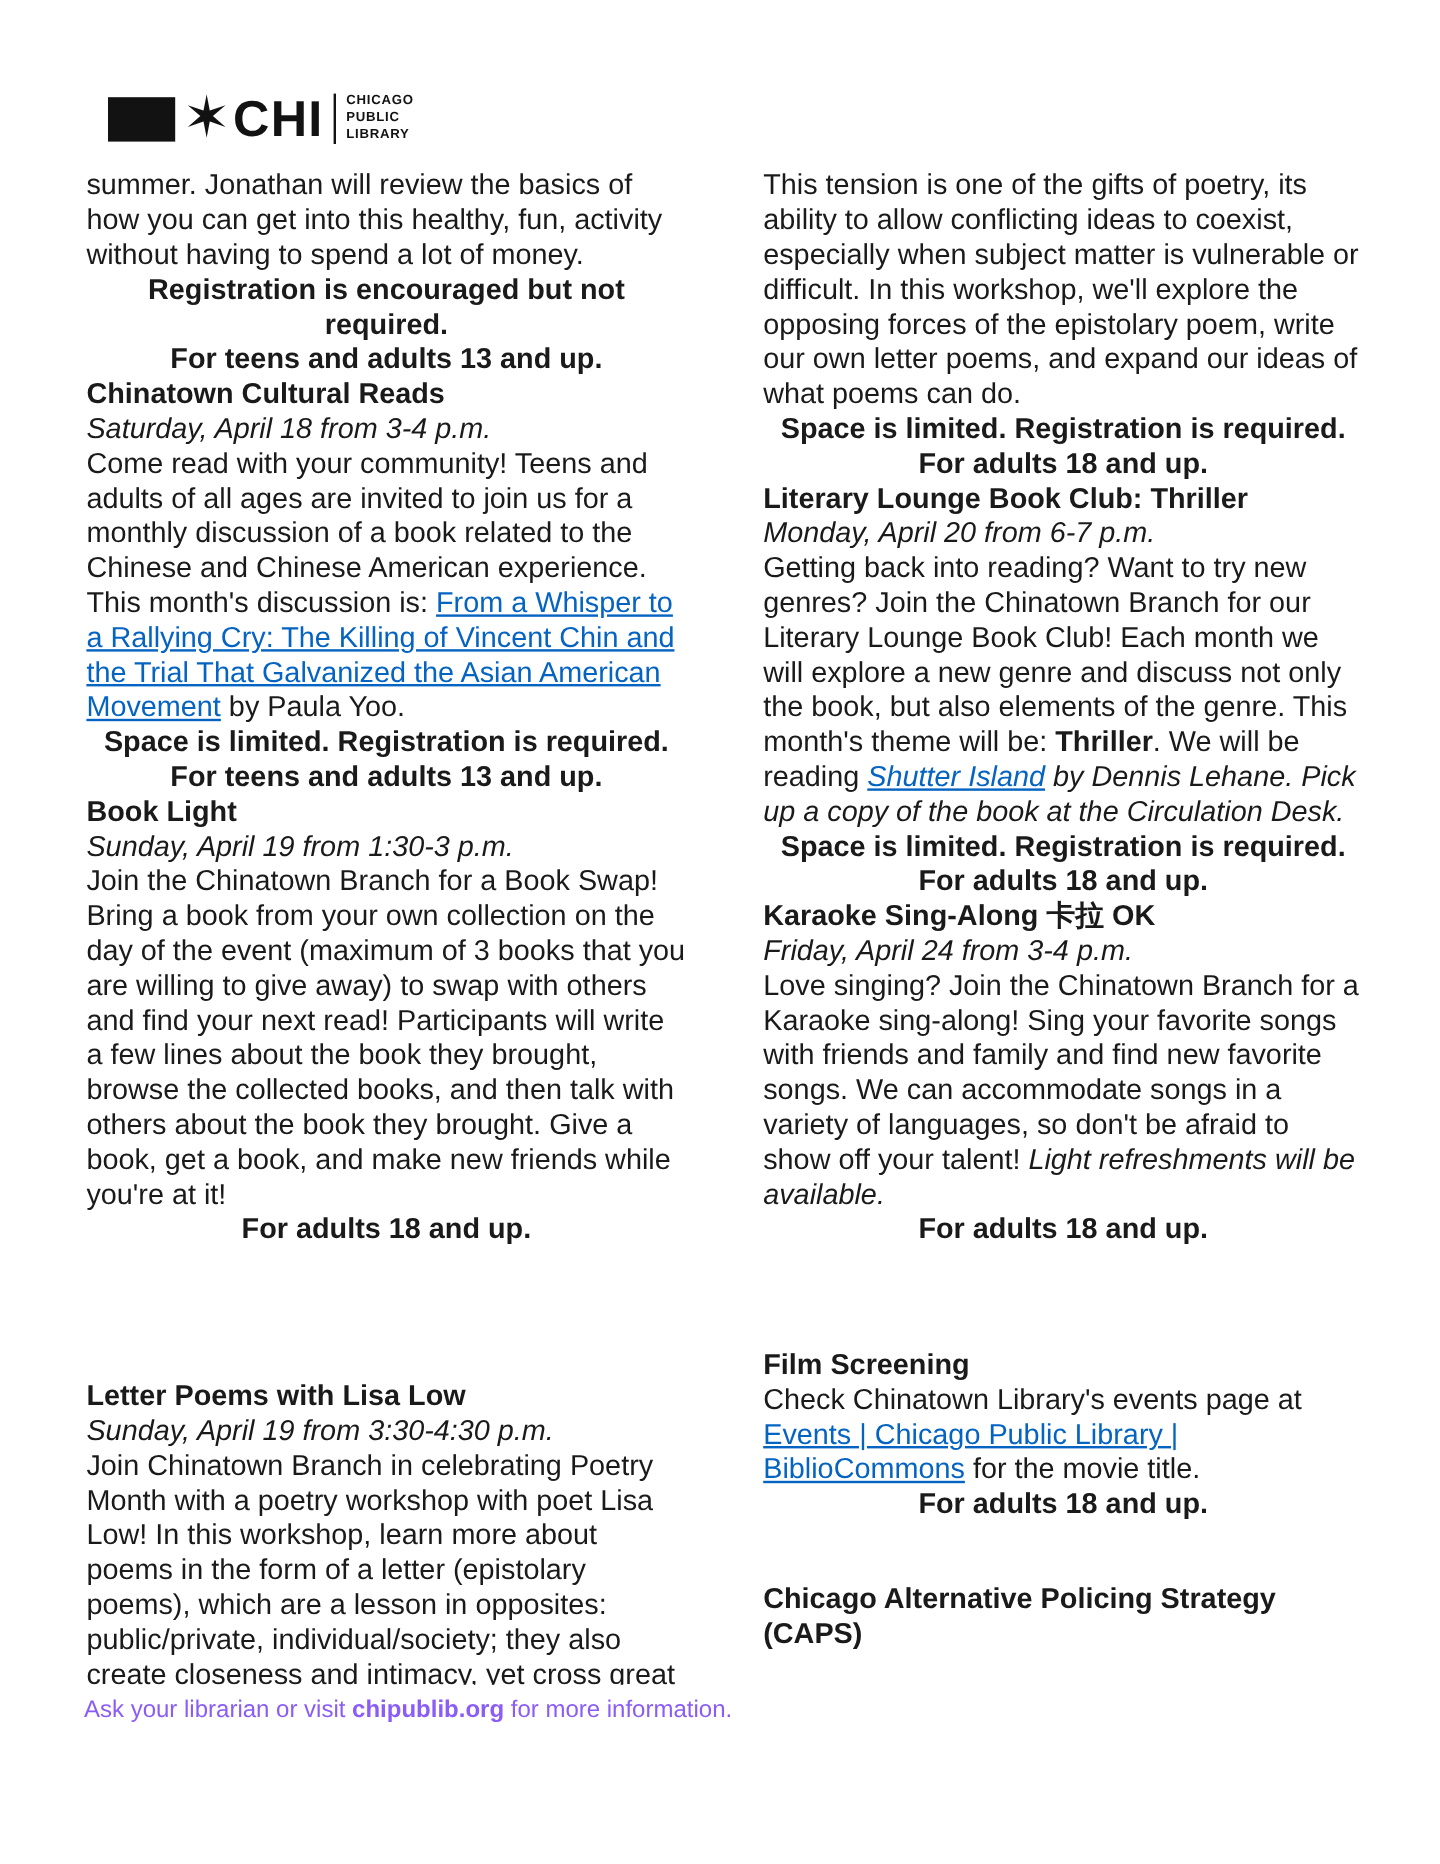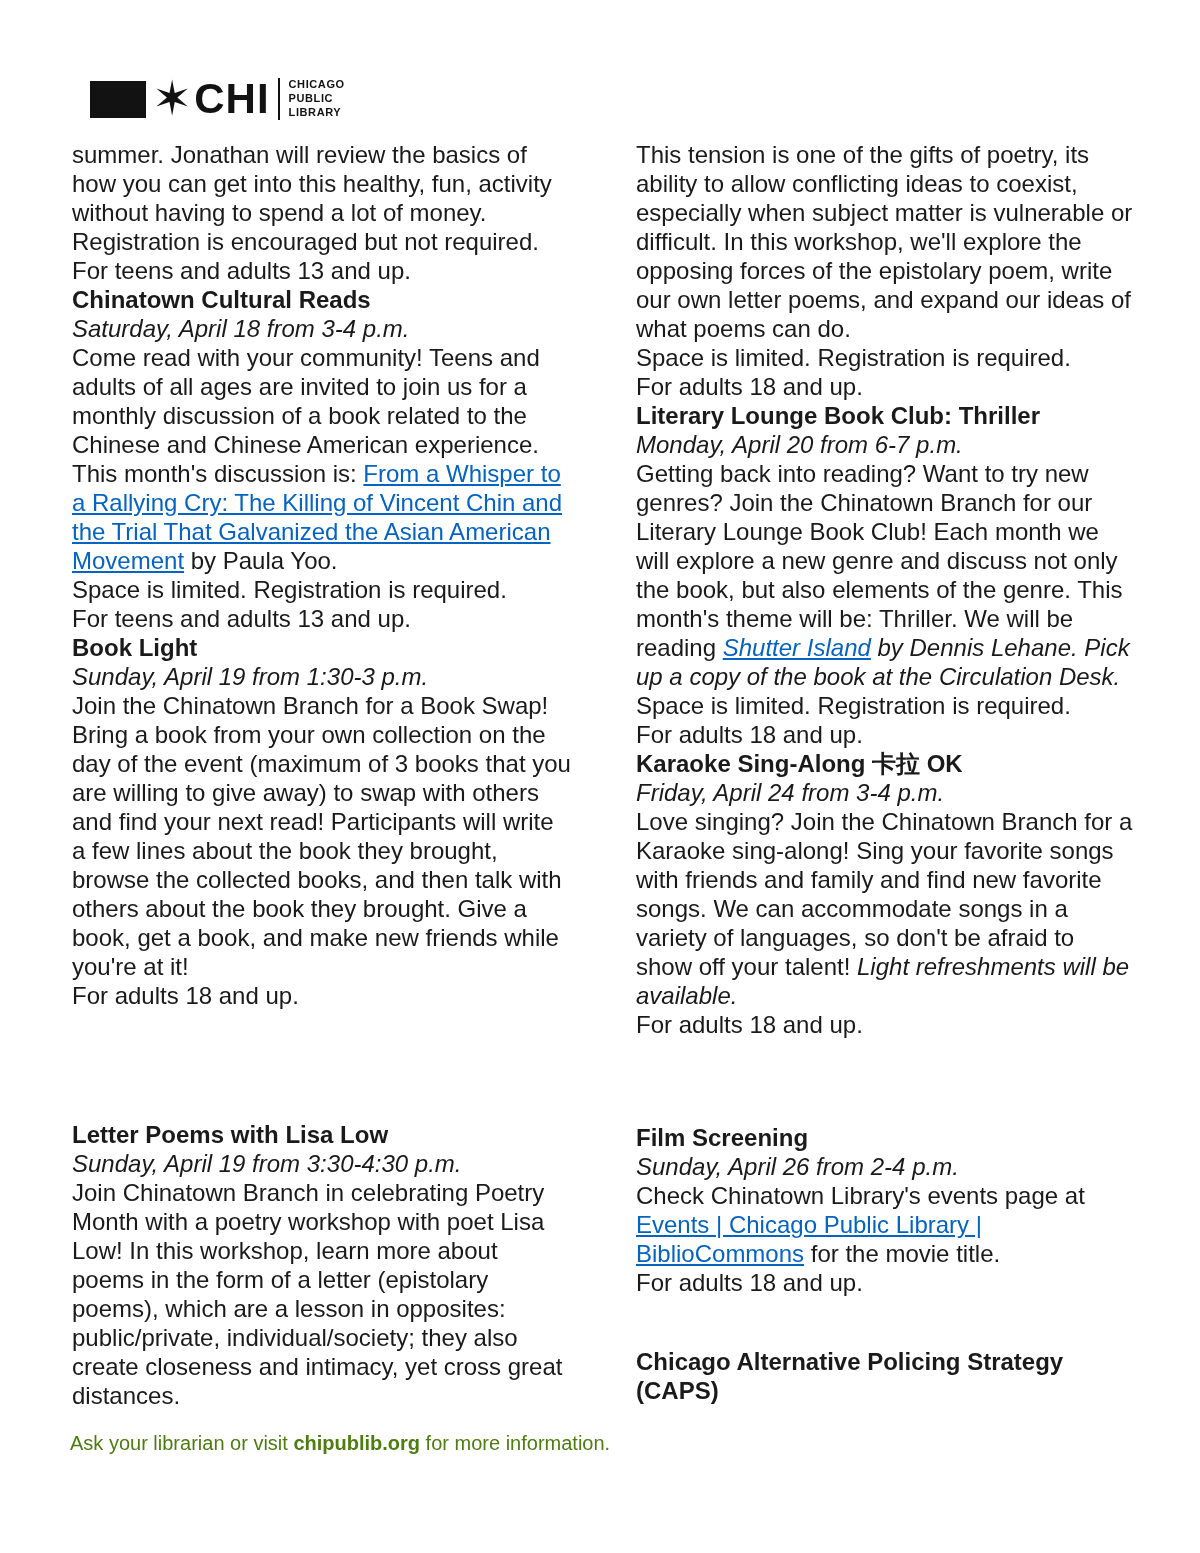--- a/index.html
+++ b/index.html
@@ -67,21 +67,21 @@
   .col-left  { left: 72px; }
   .col-right { left: 636px; }
 
   p, h3 {
     margin: 0;
     font-size: 24px;
     line-height: 29px;
     text-align: left;
   }
   h3 { font-weight: 700; }
-  .bold   { font-weight: 400; }
+  .bold   { font-weight: 700; text-align: center; }
   .italic { font-style: italic; }
 
   .event { }
   .event--letter { margin-top: 110px; }
   .event--film   { margin-top: 84px; }
   .event--caps   { margin-top: 50px; }
 
   a.doclink {
     color: #0563c1;
     text-decoration: underline;
@@ -100,24 +100,24 @@
   .footer-box {
     border: 1.5px solid #7f7f7f;
     padding: 6px 8px 8px 8px;
   }
   .footer-line {
     font-size: 20px;
     line-height: 30px;
     color: #4d4d4d;
   }
   .footer-note {
-    margin-top: 24px;
+    margin-top: 6px;
     font-size: 20px;
     line-height: 30px;
-    color: #4d7c0f;
+    color: #8b5cf6;
   }
 </style>
 </head>
 <body>
 
 <div class="page">
 
   <header class="logo">
     <span class="logo-block"></span>
     <span class="logo-star">✶</span>
@@ -177,21 +177,20 @@
 
     <article class="event">
       <h3>Karaoke Sing-Along 卡拉 OK</h3>
       <p class="italic">Friday, April 24 from 3-4 p.m.</p>
       <p><span>Love singing? Join the Chinatown Branch for a Karaoke sing-along! Sing your favorite songs with friends and family and find new favorite songs. We can accommodate songs in a variety of languages, so don't be afraid to show off your talent! </span><span class="italic">Light refreshments will be available.</span></p>
       <p class="bold">For adults 18 and up.</p>
     </article>
 
     <article class="event event--film">
       <h3>Film Screening</h3>
-      <p class="italic">Sunday, April 26 from 2-4 p.m.</p>
       <p><span>Check Chinatown Library's events page at </span><a href="#" class="doclink">Events | Chicago Public Library | BiblioCommons</a><span> for the movie title.</span></p>
       <p class="bold">For adults 18 and up.</p>
     </article>
 
     <article class="event event--caps">
       <h3>Chicago Alternative Policing Strategy (CAPS)</h3>
     </article>
 
   </section>
 

